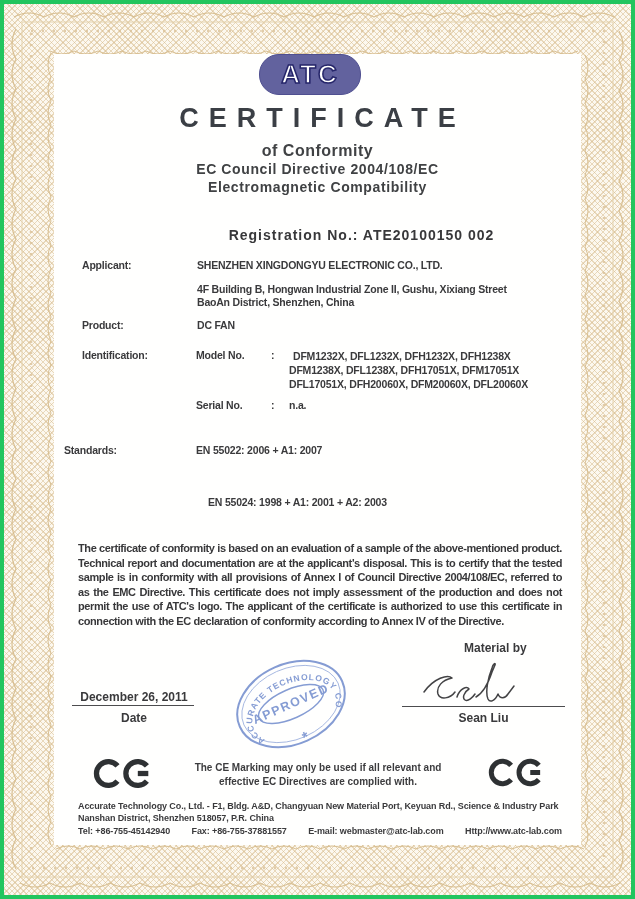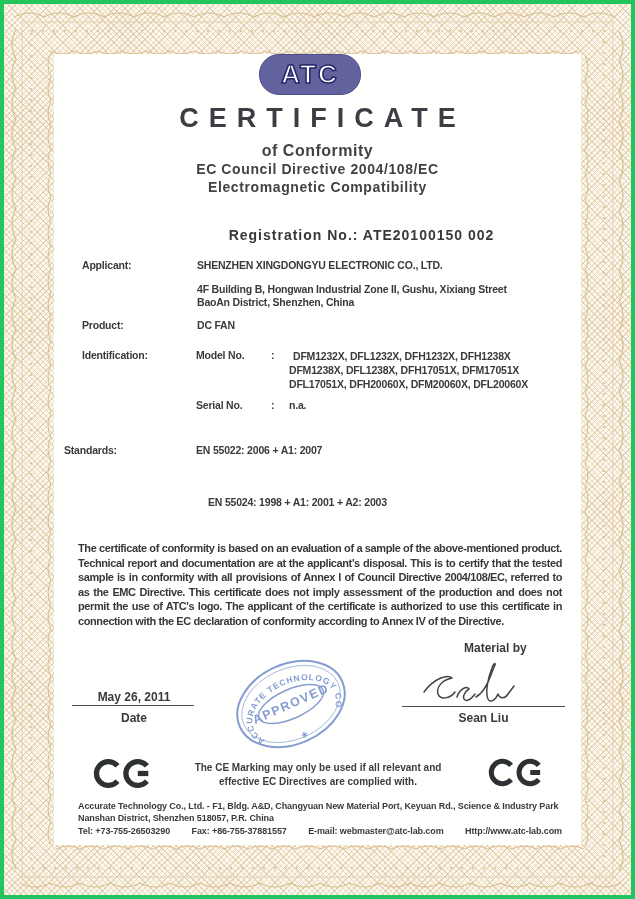--- a/index.html
+++ b/index.html
@@ -113,21 +113,21 @@
 
     <div class="abs para">The certificate of conformity is based on an evaluation of a sample of the above-mentioned product. Technical report and documentation are at the applicant's disposal. This is to certify that the tested sample is in conformity with all provisions of Annex I of Council Directive 2004/108/EC, referred to as the EMC Directive. This certificate does not imply assessment of the production and does not permit the use of ATC's logo. The applicant of the certificate is authorized to use this certificate in connection with the EC declaration of conformity according to Annex IV of the Directive.</div>
 
     <div class="abs cert-by">Material by</div>
     <svg class="abs" style="left:418px; top:660px;" width="112" height="48" viewBox="0 0 112 48">
       <path d="M6 32 C16 18 30 14 34 18 C24 20 18 27 20 34 C22 40 32 39 37 32 M39 37 C42 28 49 26 51 29 C46 32 44 38 47 40 C50 42 55 37 57 34 M58 37 C65 33 70 24 74 12 L77 5 C78 2 75 4 74 8 C70 18 67 32 70 39 C72 43 77 41 80 34 C82 39 87 39 90 34 L96 26" fill="none" stroke="#434345" stroke-width="1.5" stroke-linecap="round" stroke-linejoin="round"></path>
     </svg>
     <div class="abs sig-line"></div>
     <div class="abs sig-name">Sean Liu</div>
 
-    <div class="abs date-val">May 26, 2011</div>
+    <div class="abs date-val">December 26, 2011</div>
     <div class="abs date-line"></div>
     <div class="abs date-lbl">Date</div>
 
     <svg class="abs" style="left:221px; top:654px;" width="140" height="100" viewBox="0 0 140 100">
       <g transform="rotate(-24 70 50)" opacity="0.92">
         <ellipse cx="70" cy="50" rx="56" ry="40" fill="none" stroke="#7b94d0" stroke-width="2"></ellipse>
         <ellipse cx="70" cy="50" rx="51.5" ry="35.5" fill="none" stroke="#93a9da" stroke-width="0.8"></ellipse>
         <ellipse cx="70" cy="50" rx="35" ry="14.5" fill="none" stroke="#7b94d0" stroke-width="1.4"></ellipse>
         <path id="stampArc" d="M32 72 A44 28 0 1 1 108 72" fill="none"></path>
         <text font-size="8.5" font-weight="bold" fill="#7b94d0" letter-spacing="0.5">
@@ -149,20 +149,20 @@
       <path d="M64 22 h15" stroke="#2e3133" stroke-width="7.5"></path>
     </svg>
     <div class="abs ce-note">
       <div>The CE Marking may only be used if all relevant and</div>
       <div>effective EC Directives are complied with.</div>
     </div>
 
     <div class="abs footer-line f1">Accurate Technology Co., Ltd. - F1, Bldg. A&amp;D, Changyuan New Material Port, Keyuan Rd., Science &amp; Industry Park</div>
     <div class="abs footer-line f2">Nanshan District, Shenzhen 518057, P.R. China</div>
     <div class="abs footer-line f3">
-      <span>Tel: +73-755-26503290</span>
+      <span>Tel: +86-755-45142940</span>
       <span>Fax: +86-755-37881557</span>
       <span>E-mail: webmaster@atc-lab.com</span>
       <span>Http://www.atc-lab.com</span>
     </div>
 
   </div>
 </div>
 
 </body></html>

